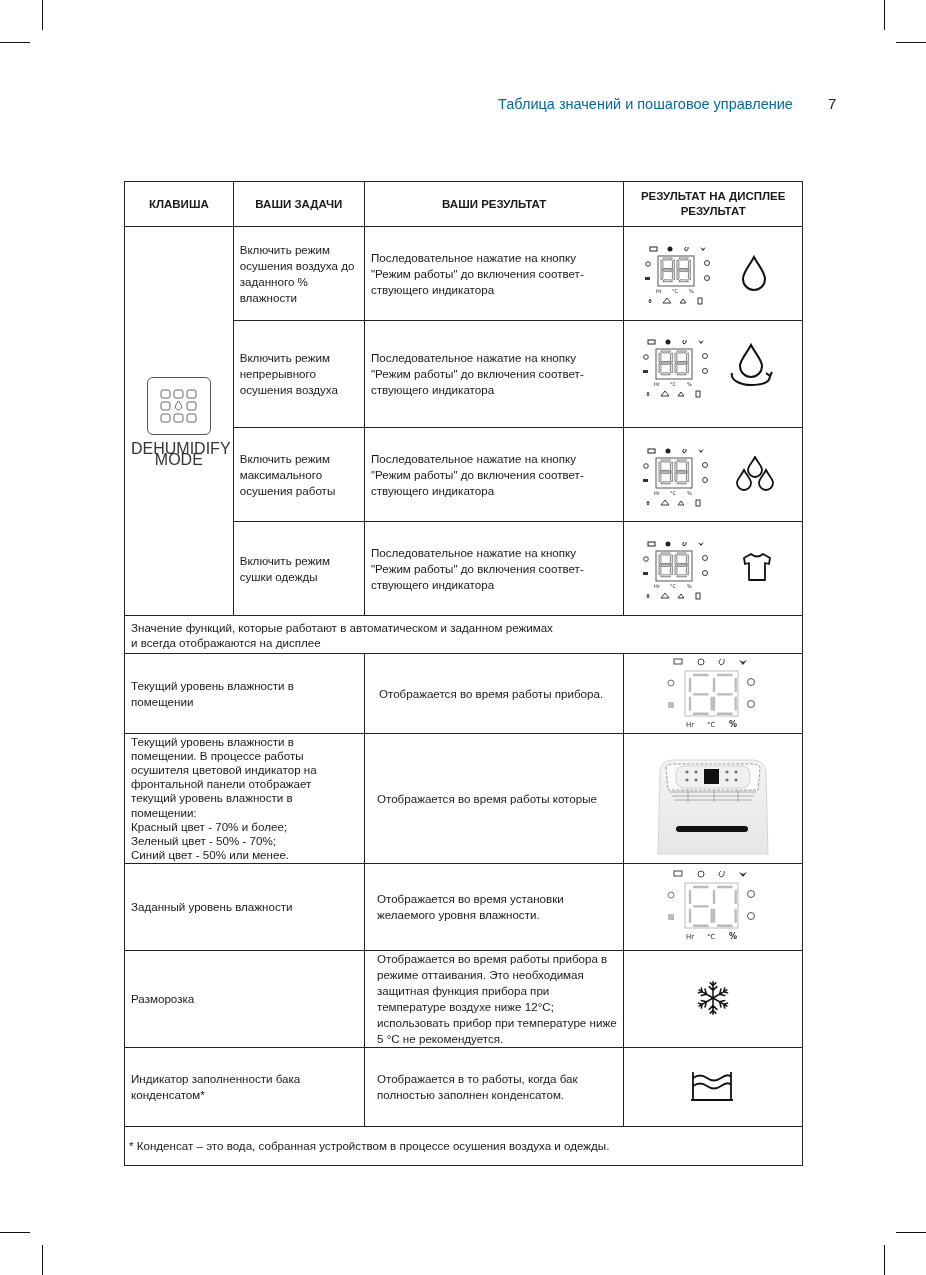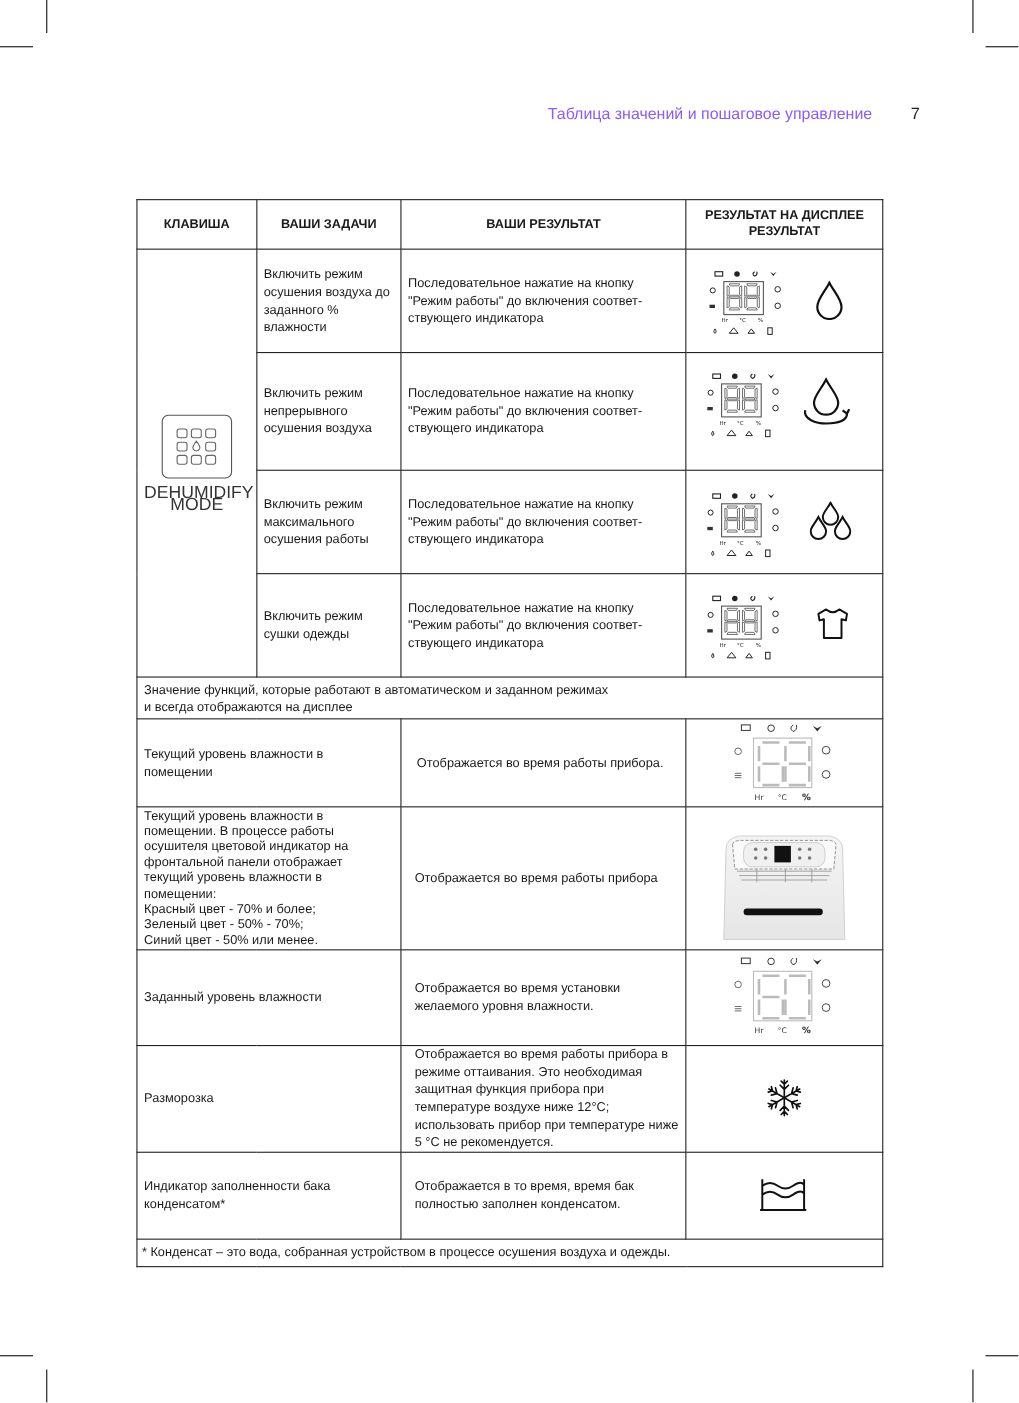--- a/index.html
+++ b/index.html
@@ -1,18 +1,18 @@
 <!DOCTYPE html>
 <html><head>
 <meta charset="utf-8">
 <style>
   html,body{margin:0;padding:0;background:#fff;}
   body{width:926px;height:1275px;position:relative;overflow:hidden;font-family:"Liberation Sans","DejaVu Sans",sans-serif;color:#1a1a1a;}
   .crop{position:absolute;background:#111;}
-  .running-head{position:absolute;top:96px;left:498px;font-size:14.5px;color:#8b5cf6;text-align:center;}
+  .running-head{position:absolute;top:96px;left:498px;font-size:14.5px;color:#0369a1;text-align:center;}
   .page-num{position:absolute;top:95px;left:828px;font-size:15px;color:#222;}
   table.main{position:absolute;left:124px;top:181px;width:679px;border-collapse:collapse;table-layout:fixed;font-size:11.6px;line-height:16px;}
   table.main td, table.main th{border:1.2px solid #222;vertical-align:middle;padding:0 6px;}
   table.main th{font-weight:bold;font-size:11.5px;text-align:center;line-height:15px;}
   .c-key{width:101px;}
   .c-task{width:122px;}
   .c-act{width:241px;}
   .c-res{width:166px;}
   .keycell{text-align:center;}
   .keybox{width:62px;height:56px;border:1.3px solid #555;border-radius:6px;margin:0 auto 8px;display:flex;align-items:center;justify-content:center;}
@@ -212,21 +212,21 @@
       <div>Текущий уровень влажности в</div>
       <div>помещении. В процессе работы</div>
       <div>осушителя цветовой индикатор на</div>
       <div>фронтальной панели отображает</div>
       <div>текущий уровень влажности в</div>
       <div>помещении:</div>
       <div>Красный цвет - 70% и более;</div>
       <div>Зеленый цвет - 50% - 70%;</div>
       <div>Синий цвет - 50% или менее.</div>
     </td>
-    <td style="padding-left:12px">Отображается во время работы прибора</td>
+    <td style="padding-left:12px">Отображается во время работы которые</td>
     <td class="res">
       <svg class="big-icon" style="left:30px;top:16px" width="118" height="106" viewBox="0 0 118 106">
         <defs>
           <linearGradient id="bodyg" x1="0" y1="0" x2="0" y2="1">
             <stop offset="0" stop-color="#f4f4f4"></stop>
                 <stop offset="1" stop-color="#e6e6e6"></stop>
           </linearGradient>
         </defs>
         <path d="M6 22 Q6 12 18 10 L100 10 Q112 12 112 22 L114 104 H4 Z" fill="url(#bodyg)" stroke="#ccc" stroke-width="0.8"></path>
         <path d="M12 18 Q12 14 20 14 H98 Q106 14 106 18 L104 40 H14 Z" fill="#fafafa" stroke="#888" stroke-width="0.8" stroke-dasharray="3 1.5"></path>
@@ -286,30 +286,30 @@
           <use href="#arm" transform="rotate(180)"></use>
           <use href="#arm" transform="rotate(240)"></use>
           <use href="#arm" transform="rotate(300)"></use>
         </g>
       </svg>
     </td>
   </tr>
 
   <tr style="height:79px" class="bottom-info">
     <td colspan="2" style="padding-right:40px">Индикатор заполненности бака конденсатом*</td>
-    <td style="padding-left:12px;padding-right:40px">Отображается в то время, время бак полностью заполнен конденсатом.</td>
+    <td style="padding-left:12px;padding-right:40px">Отображается в то работы, когда бак полностью заполнен конденсатом.</td>
     <td class="res">
       <svg class="big-icon" style="left:66px;top:22px" width="44" height="32" viewBox="0 0 44 32">
         <g fill="none" stroke="#111" stroke-width="1.8">
           <path d="M3 2 V30 H41 V2"></path>
           <path d="M3 8 Q10 3 17 8 T31 8 T41 7"></path>
           <path d="M3 16 Q10 11 17 16 T31 16 T41 15"></path>
           <path d="M1 30 H43"></path>
         </g>
       </svg>
     </td>
   </tr>
 
-  <tr style="height:25px">
+  <tr style="height:39px">
     <td colspan="4" style="padding-left:4px">* Конденсат – это вода, собранная устройством в процессе осушения воздуха и одежды.</td>
   </tr>
 </tbody>
   </table>
 
 </body></html>

